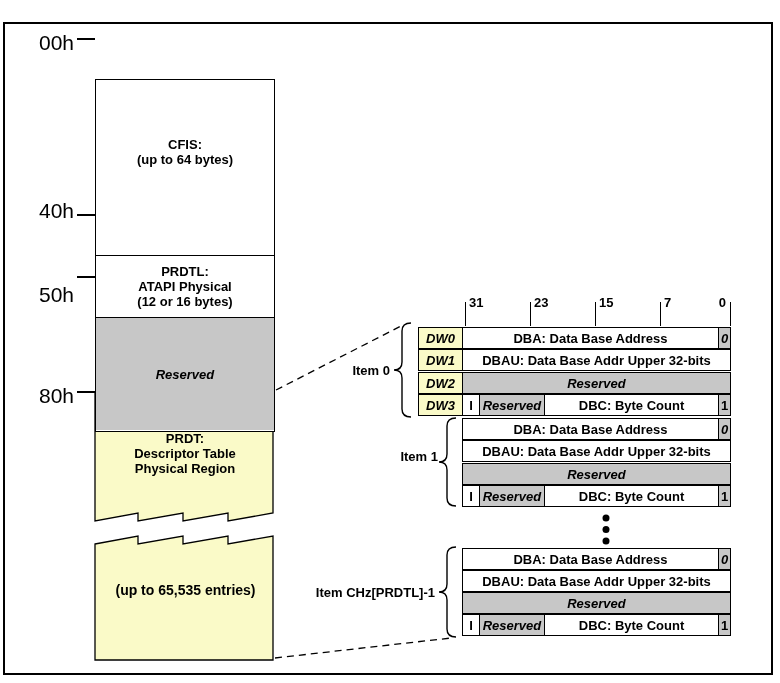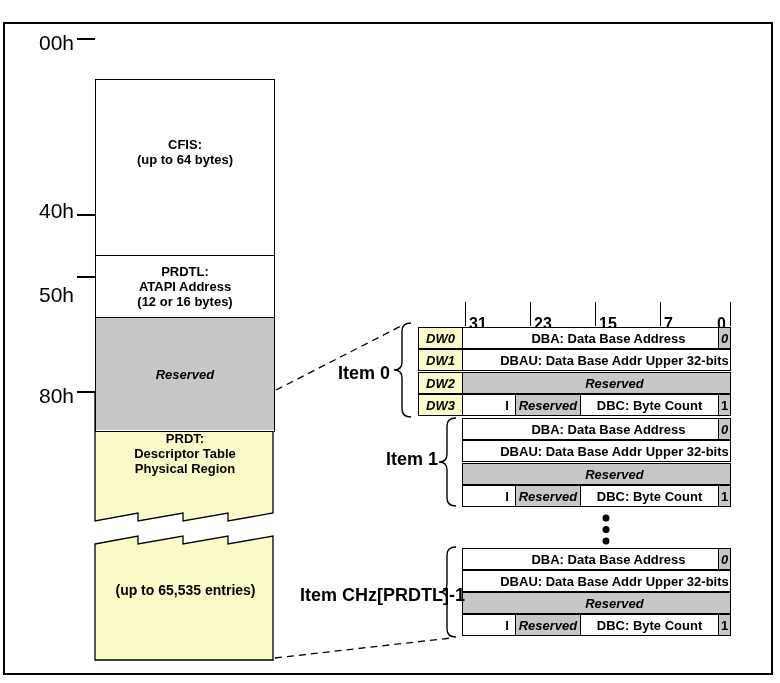--- a/index.html
+++ b/index.html
@@ -10,35 +10,35 @@
   #title{left:0;top:1px;width:780px;text-align:center;font-size:17px;font-weight:bold;letter-spacing:.3px;}
   
   #mm-box{left:95px;top:39px;width:180px;height:353px;border:1.5px solid #000;box-sizing:border-box;background:#fff;margin-top:40px;}
   .mm-div{position:absolute;left:0;right:0;border-top:1.5px solid #000;}
   #mm-gray{position:absolute;left:0;right:0;top:238px;height:112px;background:#C7C7C7;}
   .mm-text{position:absolute;left:0;width:100%;text-align:center;font-weight:bold;font-size:13px;line-height:15px;}
   .offset-label{width:44px;text-align:right;font-size:21px;font-weight:normal;}
   .offset-tick{left:77px;width:18px;height:0;border-top:2px solid #000;}
   
   .bit-tick{top:302px;height:24px;width:0;border-left:1.5px solid #000;}
-  .bit-num{top:295px;font-size:16px;font-weight:bold;margin-top:20px;}
+  .bit-num{top:295px;font-size:13px;font-weight:bold;}
   
   .dwcell{position:absolute;left:418px;width:45px;height:22px;border:1.5px solid #000;box-sizing:border-box;
           background:#FAFAC8;display:flex;align-items:center;justify-content:center;
           font-style:italic;font-weight:bold;font-size:13px;}
   .prow{position:absolute;left:462px;width:269px;height:22px;border:1.5px solid #000;box-sizing:border-box;
-        display:flex;background:#fff;padding-left:36px;}
+        display:flex;background:#fff;}
   .cell{display:flex;align-items:center;justify-content:center;font-weight:bold;font-size:13px;white-space:nowrap;}
   .main{flex:1;}
   .bitc{width:11px;border-left:1.5px solid #000;background:#C7C7C7;}
   .ic{width:16px;}
   .resc{width:64px;border-left:1.5px solid #000;border-right:1.5px solid #000;background:#C7C7C7;font-style:italic;}
   .grayrow{background:#C7C7C7;}
   .it{font-style:italic;}
-  .item-label{font-size:18px;font-weight:bold;text-align:right;white-space:nowrap;}
+  .item-label{font-size:13px;font-weight:bold;text-align:right;white-space:nowrap;}
   svg{position:absolute;left:0;top:0;pointer-events:none;}
 </style>
 </head>
 <body>
 
 <div id="page">
 
   <div class="abs" id="outer-border"></div>
 
   <svg width="780" height="683" viewBox="0 0 780 683">
@@ -68,21 +68,21 @@
   <div class="abs" id="mm-box">
     <div id="mm-gray"></div>
     <div class="mm-div" style="top:174.5px"></div>
     <div class="mm-div" style="top:236.5px"></div>
     <div class="mm-text" style="top:57px">
       <div>CFIS:</div>
       <div>(up to 64 bytes)</div>
     </div>
     <div class="mm-text" style="top:184px">
       <div>PRDTL:</div>
-      <div>ATAPI Address</div>
+      <div>ATAPI Physical</div>
       <div>(12 or 16 bytes)</div>
     </div>
     <div class="mm-text it" style="top:287px">Reserved</div>
   </div>
 
   <div class="abs mm-text" style="left:95px;width:180px;top:431px">
     <div>PRDT:</div>
     <div>Descriptor Table</div>
     <div>Physical Region</div>
   </div>

